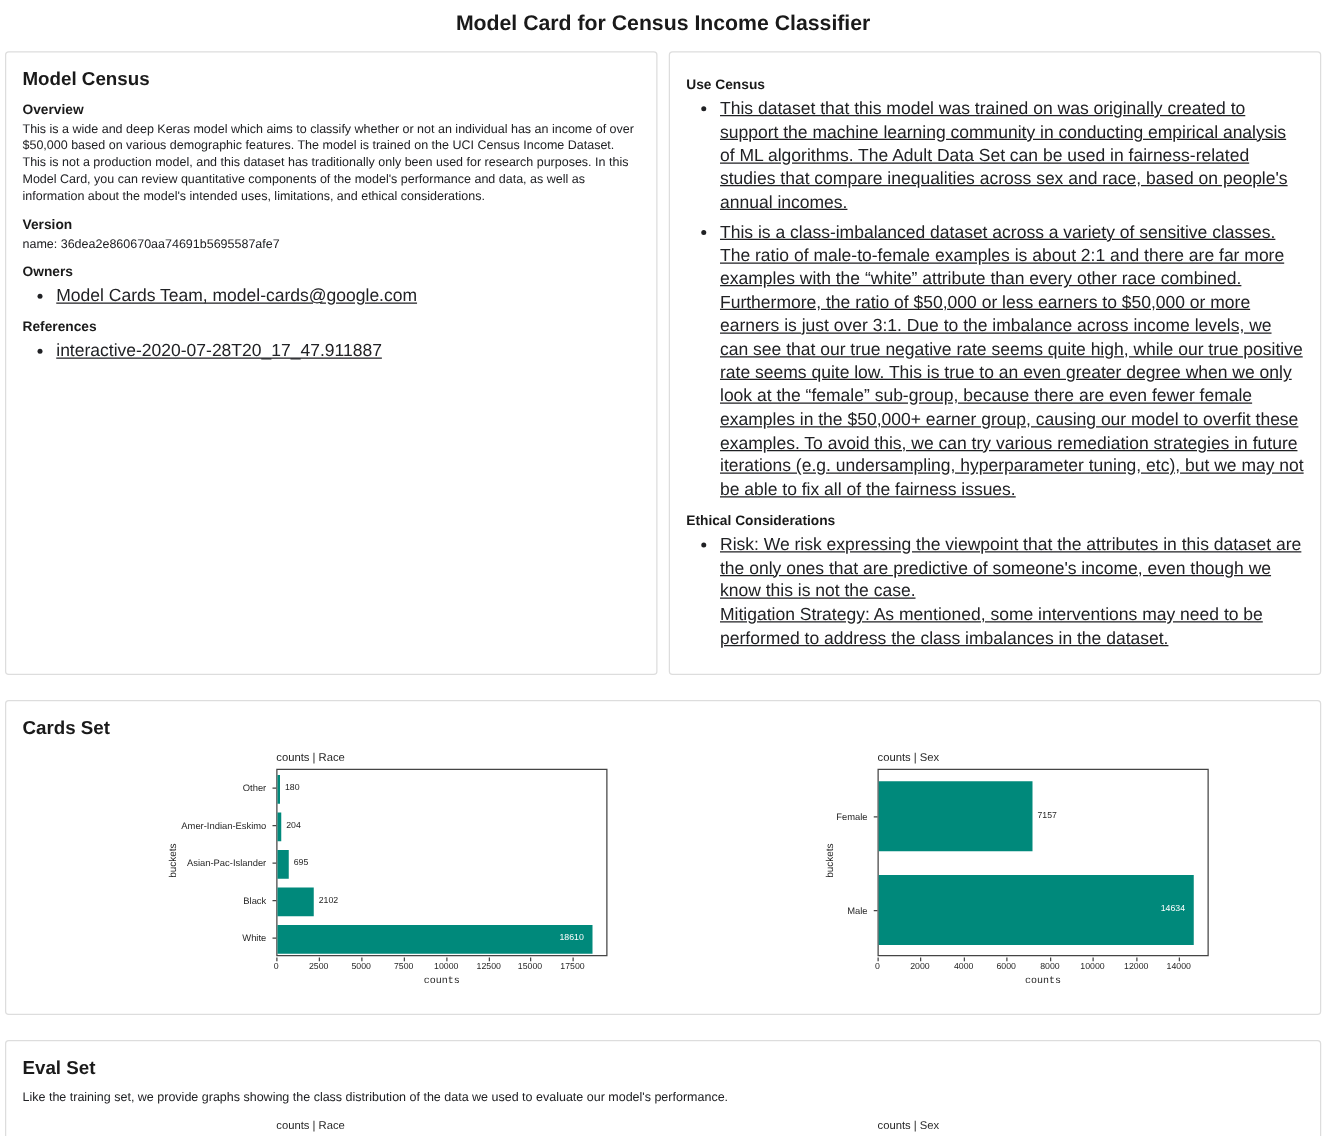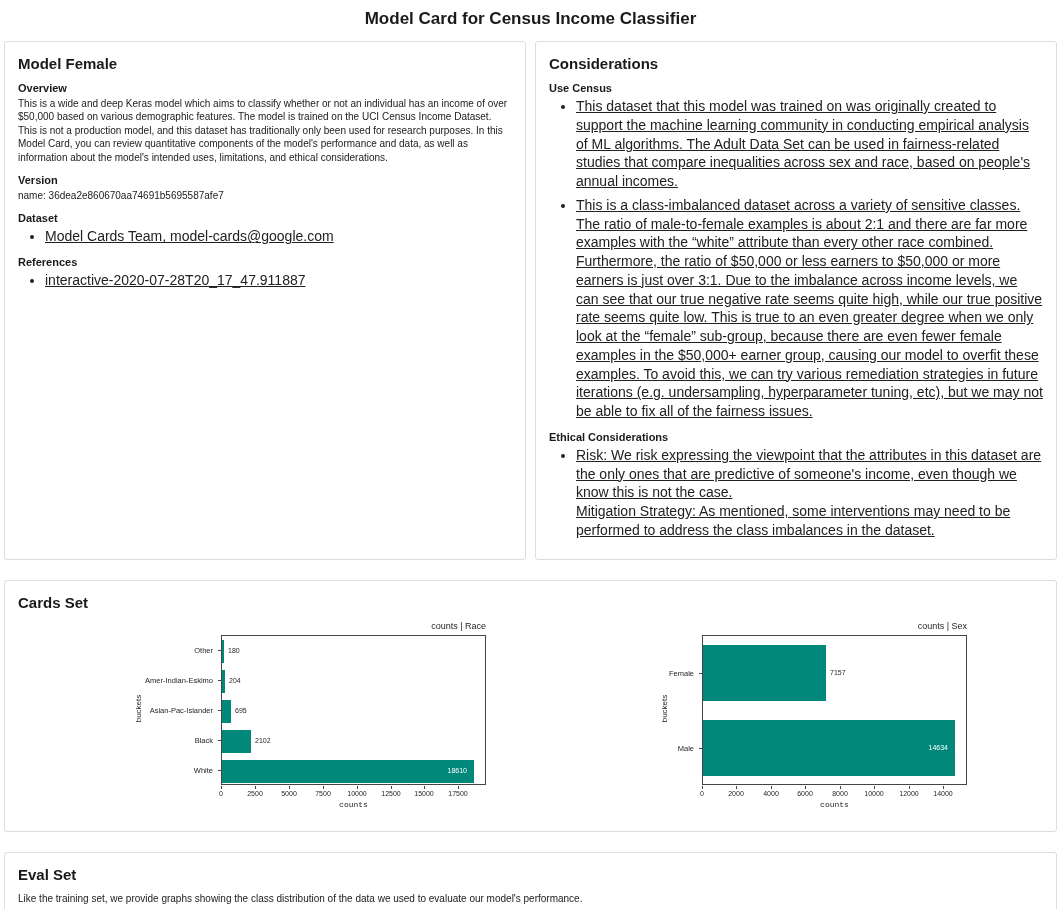--- a/index.html
+++ b/index.html
@@ -9,56 +9,55 @@
   .row { display:flex; gap:9px; margin:0 4px; align-items:stretch; }
   .card { flex:1; border:1px solid #ddd; border-radius:3px; background:#fff; padding:10px 13px 14px; }
   .section { margin:20px 4px; border:1px solid #ddd; border-radius:3px; padding:10px 13px 10px; }
   h2 { font-size:15px; font-weight:bold; margin:3px 0 9px; color:#1a1a1a; }
   h3 { font-size:11px; font-weight:bold; margin:10px 0 3px; color:#1a1a1a; }
   p { font-size:10px; line-height:1.34; margin:0 0 6px; }
   ul { margin:2px 0 5px; padding-left:27px; }
   li { font-size:14px; line-height:1.34; margin:0 0 3px;text-decoration:underline; }
   .charts-row { position:relative; height:200px; margin-top:10px; }
   .chart { position:absolute; height:198px; top:0; }
-  .ct   { position:absolute; top:0; text-align:right; font-size:9px; color:#262626; }
+  .ct   { position:absolute; top:0; text-align:left; font-size:9px; color:#262626; }
   .ylab { position:absolute; left:-9px; width:30px; text-align:center; transform:rotate(-90deg); font-size:8px; color:#262626; }
   .plot { position:absolute; border:1px solid #454545; background:#fff; }
   .bar  { position:absolute; left:0; }
   .vlab { position:absolute; font-size:7px; color:#262626; white-space:nowrap; }
   .vlab.in { color:#fff; }
   .cat  { position:absolute; text-align:right; font-size:7.5px; color:#262626; white-space:nowrap; }
   .ytick{ position:absolute; width:3px; height:1px; background:#454545; }
   .tick { position:absolute; width:1px; height:3px; background:#454545; }
   .tlab { position:absolute; width:40px; text-align:center; font-size:7px; color:#262626; }
   .xlab { position:absolute; width:80px; text-align:center; font-size:8px; color:#262626;font-family:Liberation Mono, monospace; }
 </style>
 </head>
 <body>
 
 <h1>Model Card for Census Income Classifier</h1>
 
 <div class="row">
   <div class="card">
-    <h2>Model Female</h2>
+    <h2>Model Census</h2>
     <h3>Overview</h3>
     <p>This is a wide and deep Keras model which aims to classify whether or not an individual has an income of over $50,000 based on various demographic features. The model is trained on the UCI Census Income Dataset. This is not a production model, and this dataset has traditionally only been used for research purposes. In this Model Card, you can review quantitative components of the model's performance and data, as well as information about the model's intended uses, limitations, and ethical considerations.</p>
     <h3>Version</h3>
     <p>name: 36dea2e860670aa74691b5695587afe7</p>
-    <h3>Dataset</h3>
+    <h3>Owners</h3>
     <ul>
       <li>Model Cards Team, model-cards@google.com</li>
     </ul>
     <h3>References</h3>
     <ul>
       <li>interactive-2020-07-28T20_17_47.911887</li>
     </ul>
   </div>
 
   <div class="card">
-    <h2>Considerations</h2>
     <h3>Use Census</h3>
     <ul>
       <li>This dataset that this model was trained on was originally created to support the machine learning community in conducting empirical analysis of ML algorithms. The Adult Data Set can be used in fairness-related studies that compare inequalities across sex and race, based on people's annual incomes.</li>
     </ul>
     <ul>
       <li>This is a class-imbalanced dataset across a variety of sensitive classes. The ratio of male-to-female examples is about 2:1 and there are far more examples with the “white” attribute than every other race combined. Furthermore, the ratio of $50,000 or less earners to $50,000 or more earners is just over 3:1. Due to the imbalance across income levels, we can see that our true negative rate seems quite high, while our true positive rate seems quite low. This is true to an even greater degree when we only look at the “female” sub-group, because there are even fewer female examples in the $50,000+ earner group, causing our model to overfit these examples. To avoid this, we can try various remediation strategies in future iterations (e.g. undersampling, hyperparameter tuning, etc), but we may not be able to fix all of the fairness issues.</li>
     </ul>
     <h3>Ethical Considerations</h3>
     <ul>
       <li>

